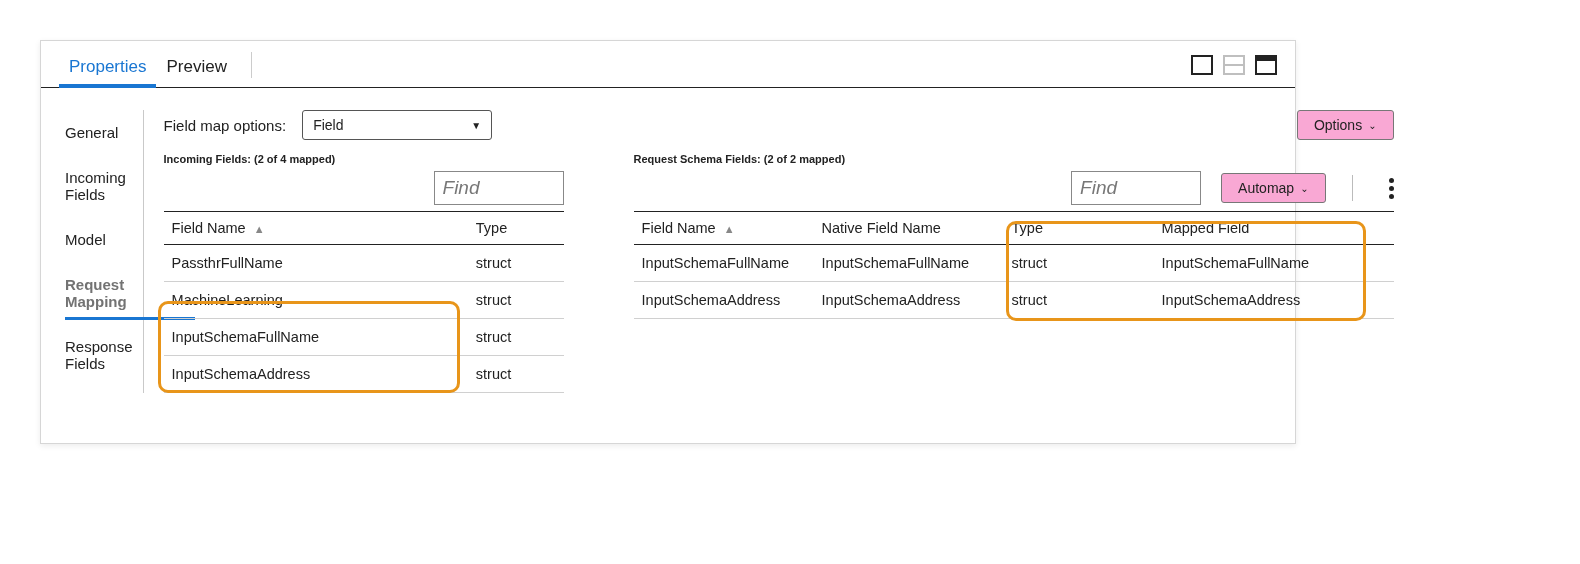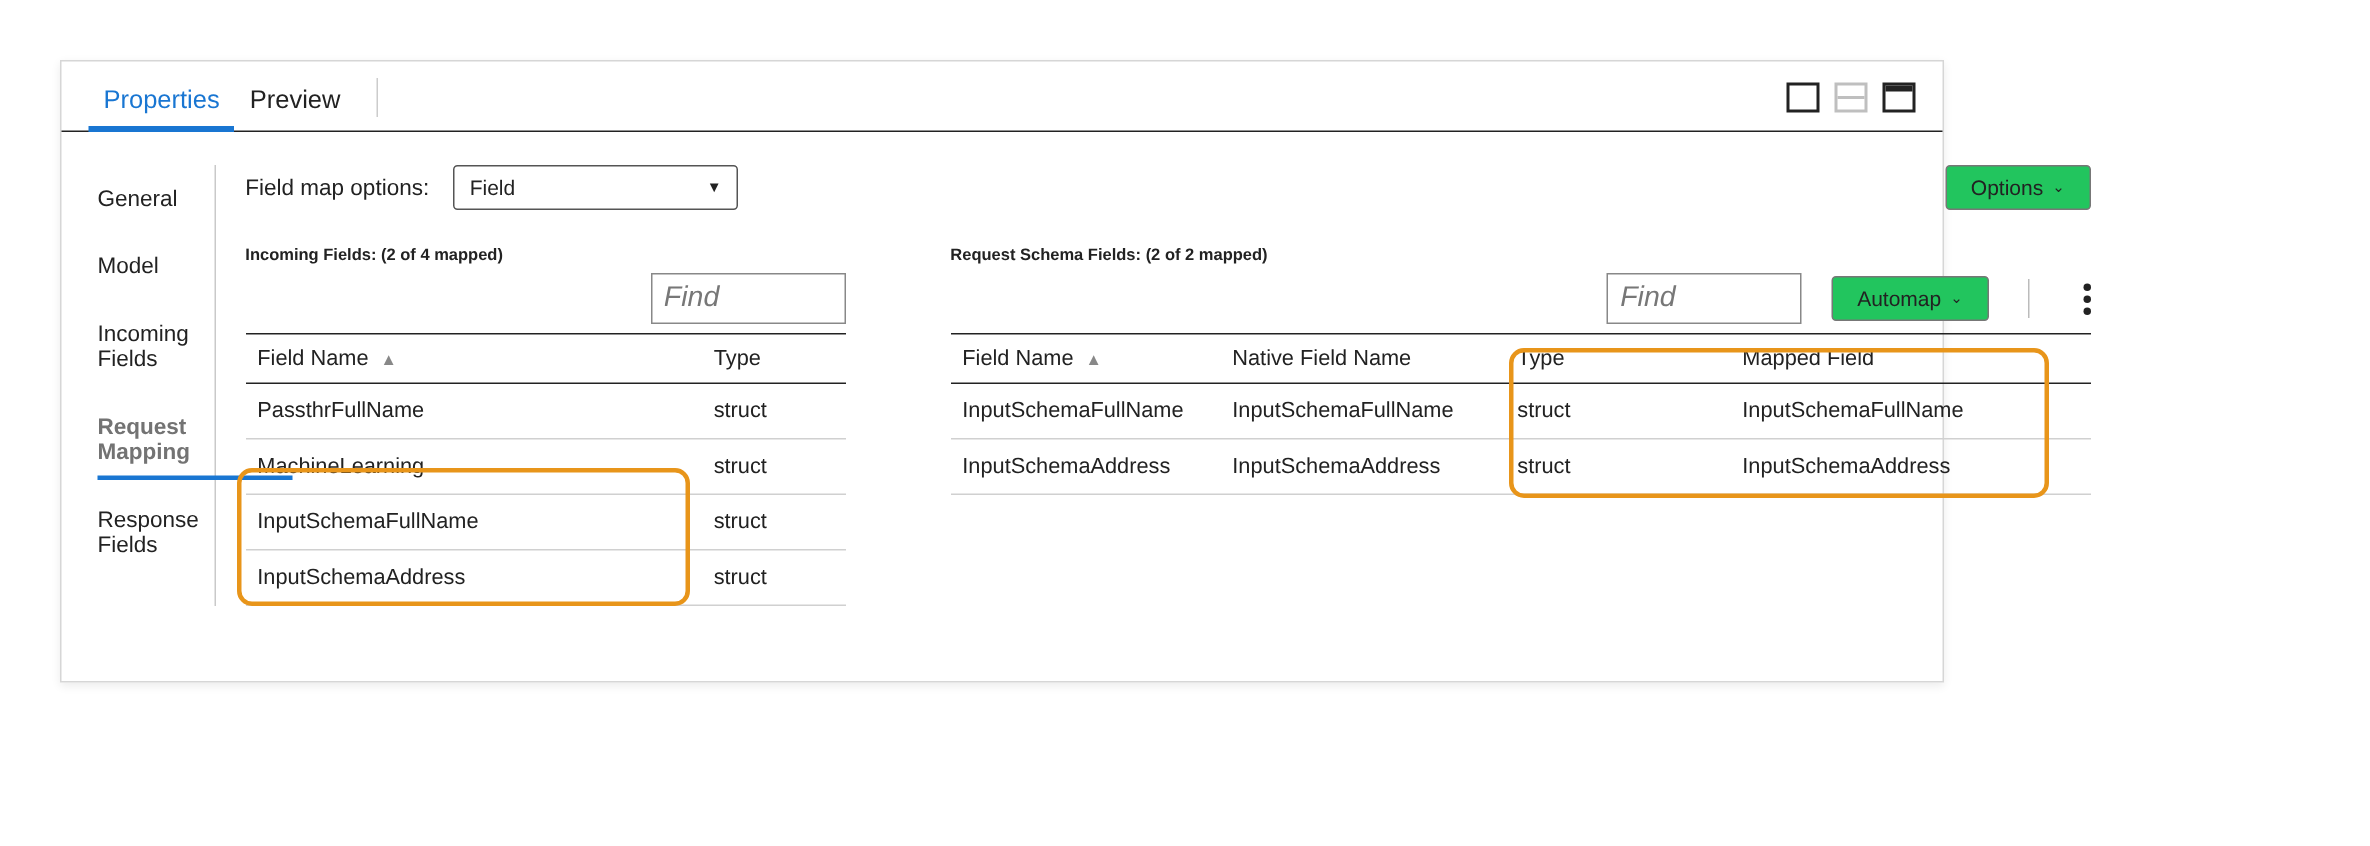--- a/index.html
+++ b/index.html
@@ -113,40 +113,40 @@
     background: #1976d2;
   }
   .content {
     flex: 1;
     padding-left: 20px;
   }
   .opt-row {
     display: flex;
     align-items: center;
     gap: 16px;
-    margin-bottom: 24px;
+    margin-bottom: 13px;
   }
   .opt-label { font-size: 15px; }
   .select {
     border: 1px solid #555;
     border-radius: 3px;
     height: 30px;
     width: 190px;
     padding: 0 10px;
     display: flex;
     align-items: center;
     justify-content: space-between;
     cursor: pointer;
     font-size: 14px;
     background: #fff;
   }
   .btn {
     border: 1px solid #777;
     border-radius: 3px;
-    background: #22c55e;
+    background: #f9a8d4;
     height: 30px;
     padding: 0 16px;
     display: inline-flex;
     align-items: center;
     gap: 6px;
     cursor: pointer;
     font-size: 14px;
   }
   .options-btn { margin-left: auto; }
   .grids {
@@ -236,22 +236,22 @@
       <div class="view-btn"></div>
       <div class="view-btn split-h"></div>
       <div class="view-btn tbar"></div>
     </div>
   </div>
 
   <div class="body">
 
     <div class="sidebar">
       <div class="side-item">General</div>
+      <div class="side-item">Incoming Fields</div>
       <div class="side-item">Model</div>
-      <div class="side-item">Incoming Fields</div>
       <div class="side-item active">Request Mapping</div>
       <div class="side-item">Response Fields</div>
     </div>
 
     <div class="content">
 
       <div class="opt-row">
         <span class="opt-label">Field map options:</span>
         <div class="select">
           <span>Field</span>

